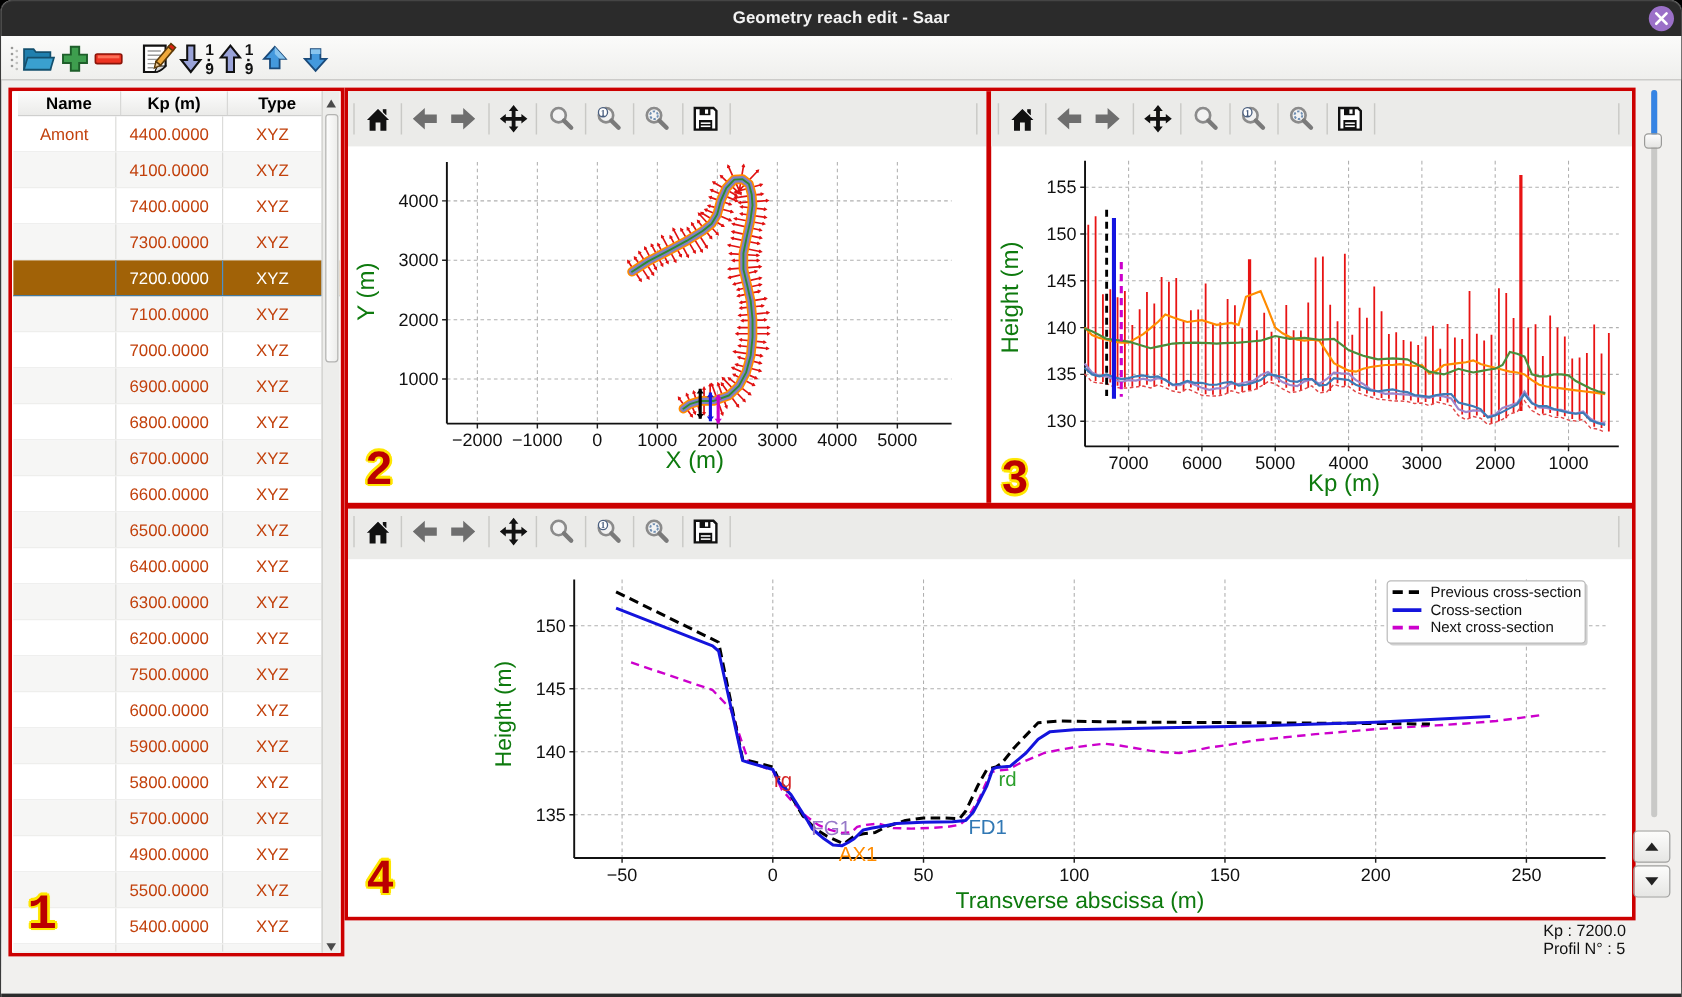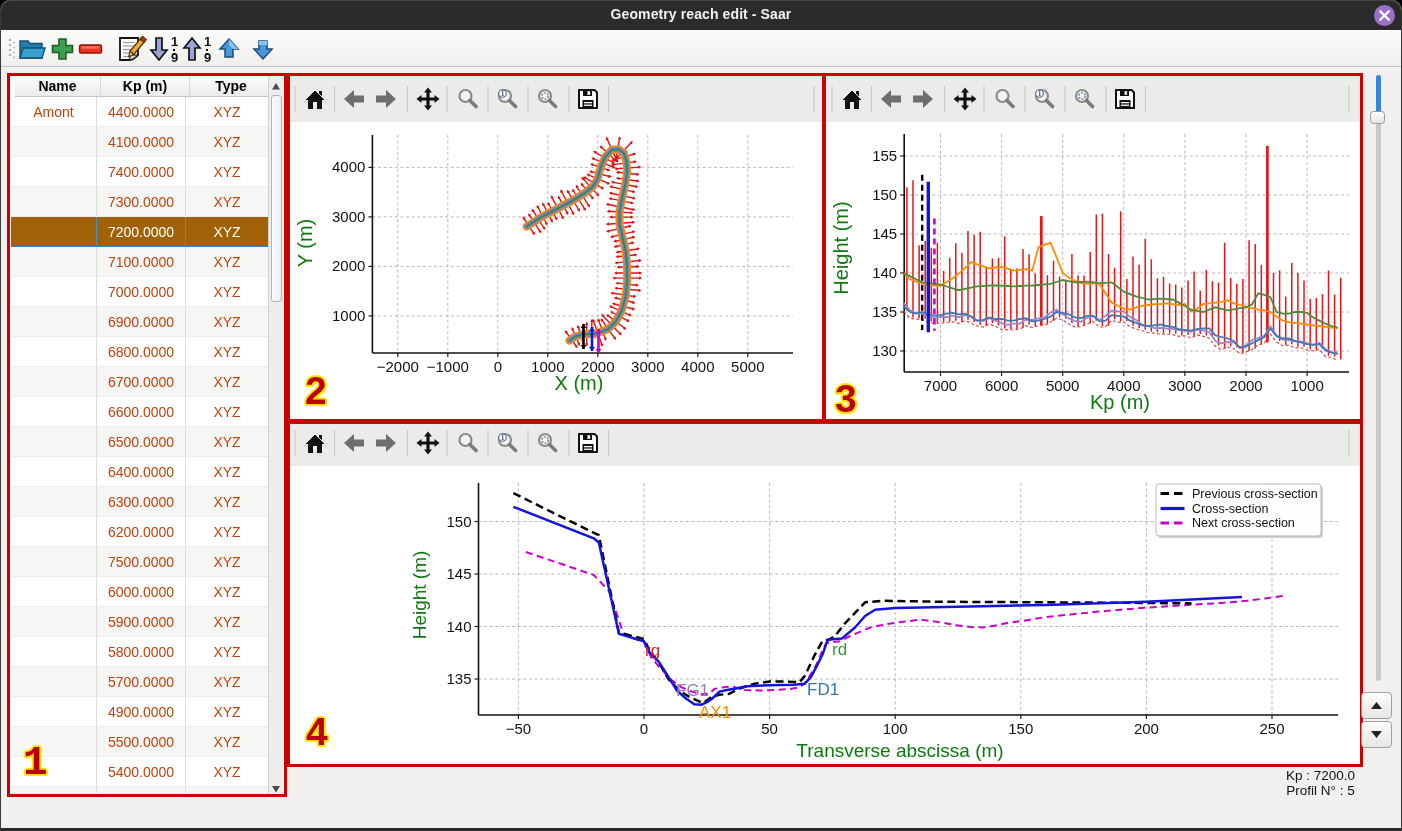--- a/index.html
+++ b/index.html
@@ -61,21 +61,21 @@
 
 #slider-track { position:absolute; left:1375px; top:75px; width:5px; height:606px;
   background:#c9c9c7; border-radius:3px; }
 #slider-fill { position:absolute; left:1375px; top:75px; width:5px; height:38px;
   background:#3584e4; border-radius:3px; }
 #slider-handle { position:absolute; left:1369px; top:111px; width:15px; height:13px;
   background:linear-gradient(#fdfdfd,#e4e4e2); border:1px solid #9a9a98; border-radius:3.5px; }
 .navbtn { position:absolute; left:1360px; width:31px; height:27px;
   background:linear-gradient(#fcfcfb,#e6e6e4); border:1px solid #9f9f9d; border-radius:4px;
   display:flex; align-items:center; justify-content:center; }
-#kptext { position:absolute; right:46px; top:769px; text-align:center; font-size:13.5px;
+#kptext { position:absolute; right:46px; top:769px; text-align:left; font-size:13.5px;
   color:#111; line-height:14.5px; }
 </style></head><body>
 <div id="win">
   <div id="titlebar">
     <div id="title">Geometry reach edit - Saar</div>
     <div id="closebtn">
         <svg width="21" height="21">
           <path d="M 6.2 6.2 L 14.8 14.8 M 14.8 6.2 L 6.2 14.8" stroke="#fff" stroke-width="2.2" stroke-linecap="round"></path>
         </svg>
       </div>

